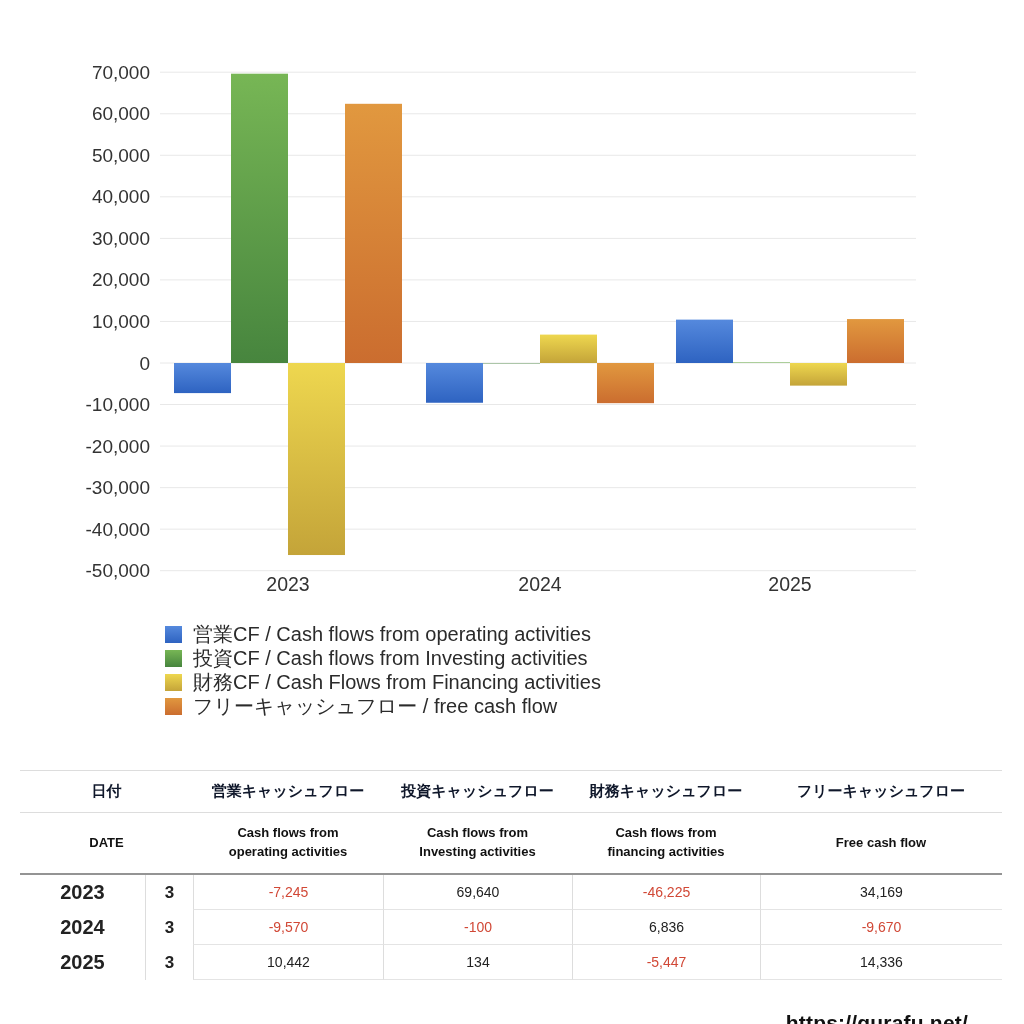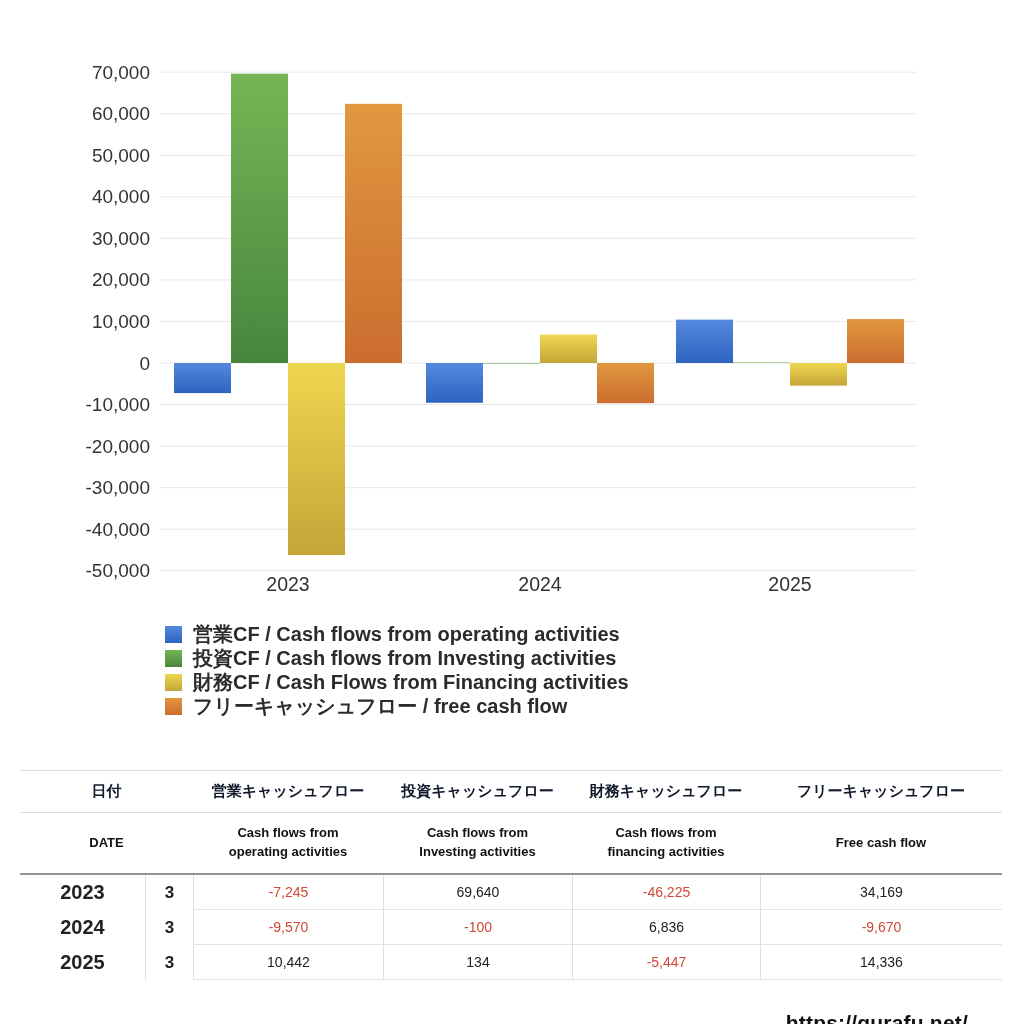--- a/index.html
+++ b/index.html
@@ -34,21 +34,20 @@
   }
   .legend-swatch {
     width: 17px; height: 17px;
     margin-right: 11px;
     flex: 0 0 auto;
   }
   .legend-label {
     font-size: 20px;
     color: #2b2b2b;
     white-space: nowrap;
-    font-weight: bold;
   }
   
   .cf-table {
     position: absolute;
     left: 20px;
     top: 770px;
     width: 982px;
     display: grid;
     grid-template-columns: 125px 48px 190px 189px 188px 242px;
     border-top: 1px solid #dddddd;

